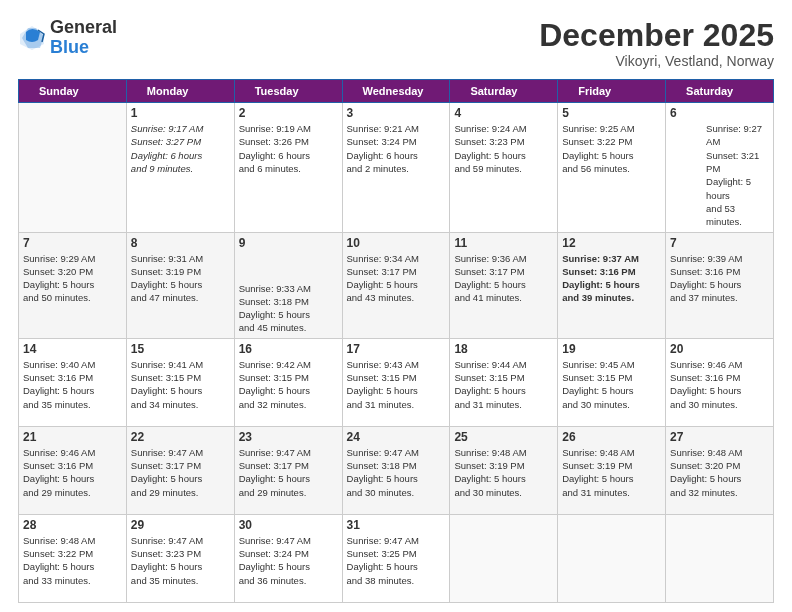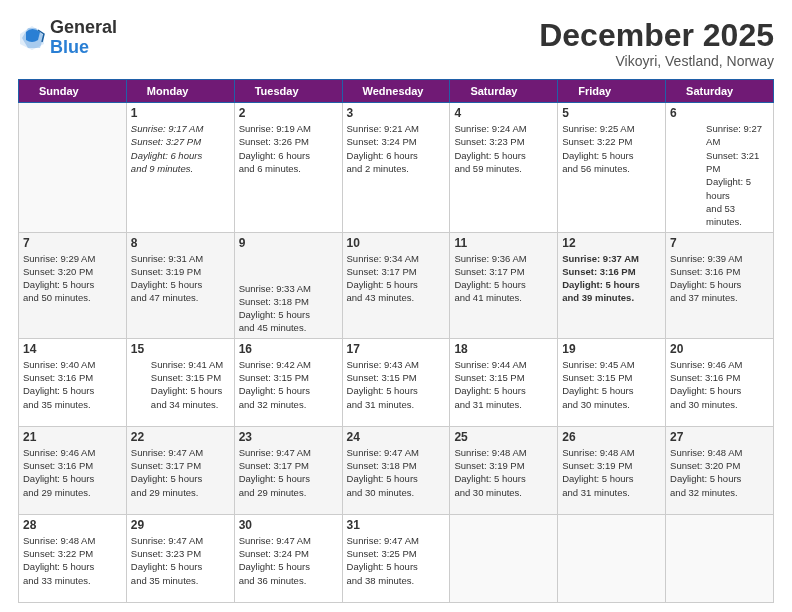--- a/index.html
+++ b/index.html
@@ -239,21 +239,21 @@
         <tr>
           <td>
             <span class="day-number">14</span>
             <div class="day-info" style="white-space: pre-line;">Sunrise: 9:40 AM
 Sunset: 3:16 PM
 Daylight: 5 hours
 and 35 minutes.</div>
           </td>
           <td>
             <span class="day-number">15</span>
-            <div class="day-info" style="white-space: pre-line; margin-left: 20px;">Sunrise: 9:41 AM
+            <div class="day-info" style="white-space: pre-line;">Sunrise: 9:41 AM
 Sunset: 3:15 PM
 Daylight: 5 hours
 and 34 minutes.</div>
           </td>
           <td>
             <span class="day-number">16</span>
             <div class="day-info" style="white-space: pre-line;">Sunrise: 9:42 AM
 Sunset: 3:15 PM
 Daylight: 5 hours
 and 32 minutes.</div>

